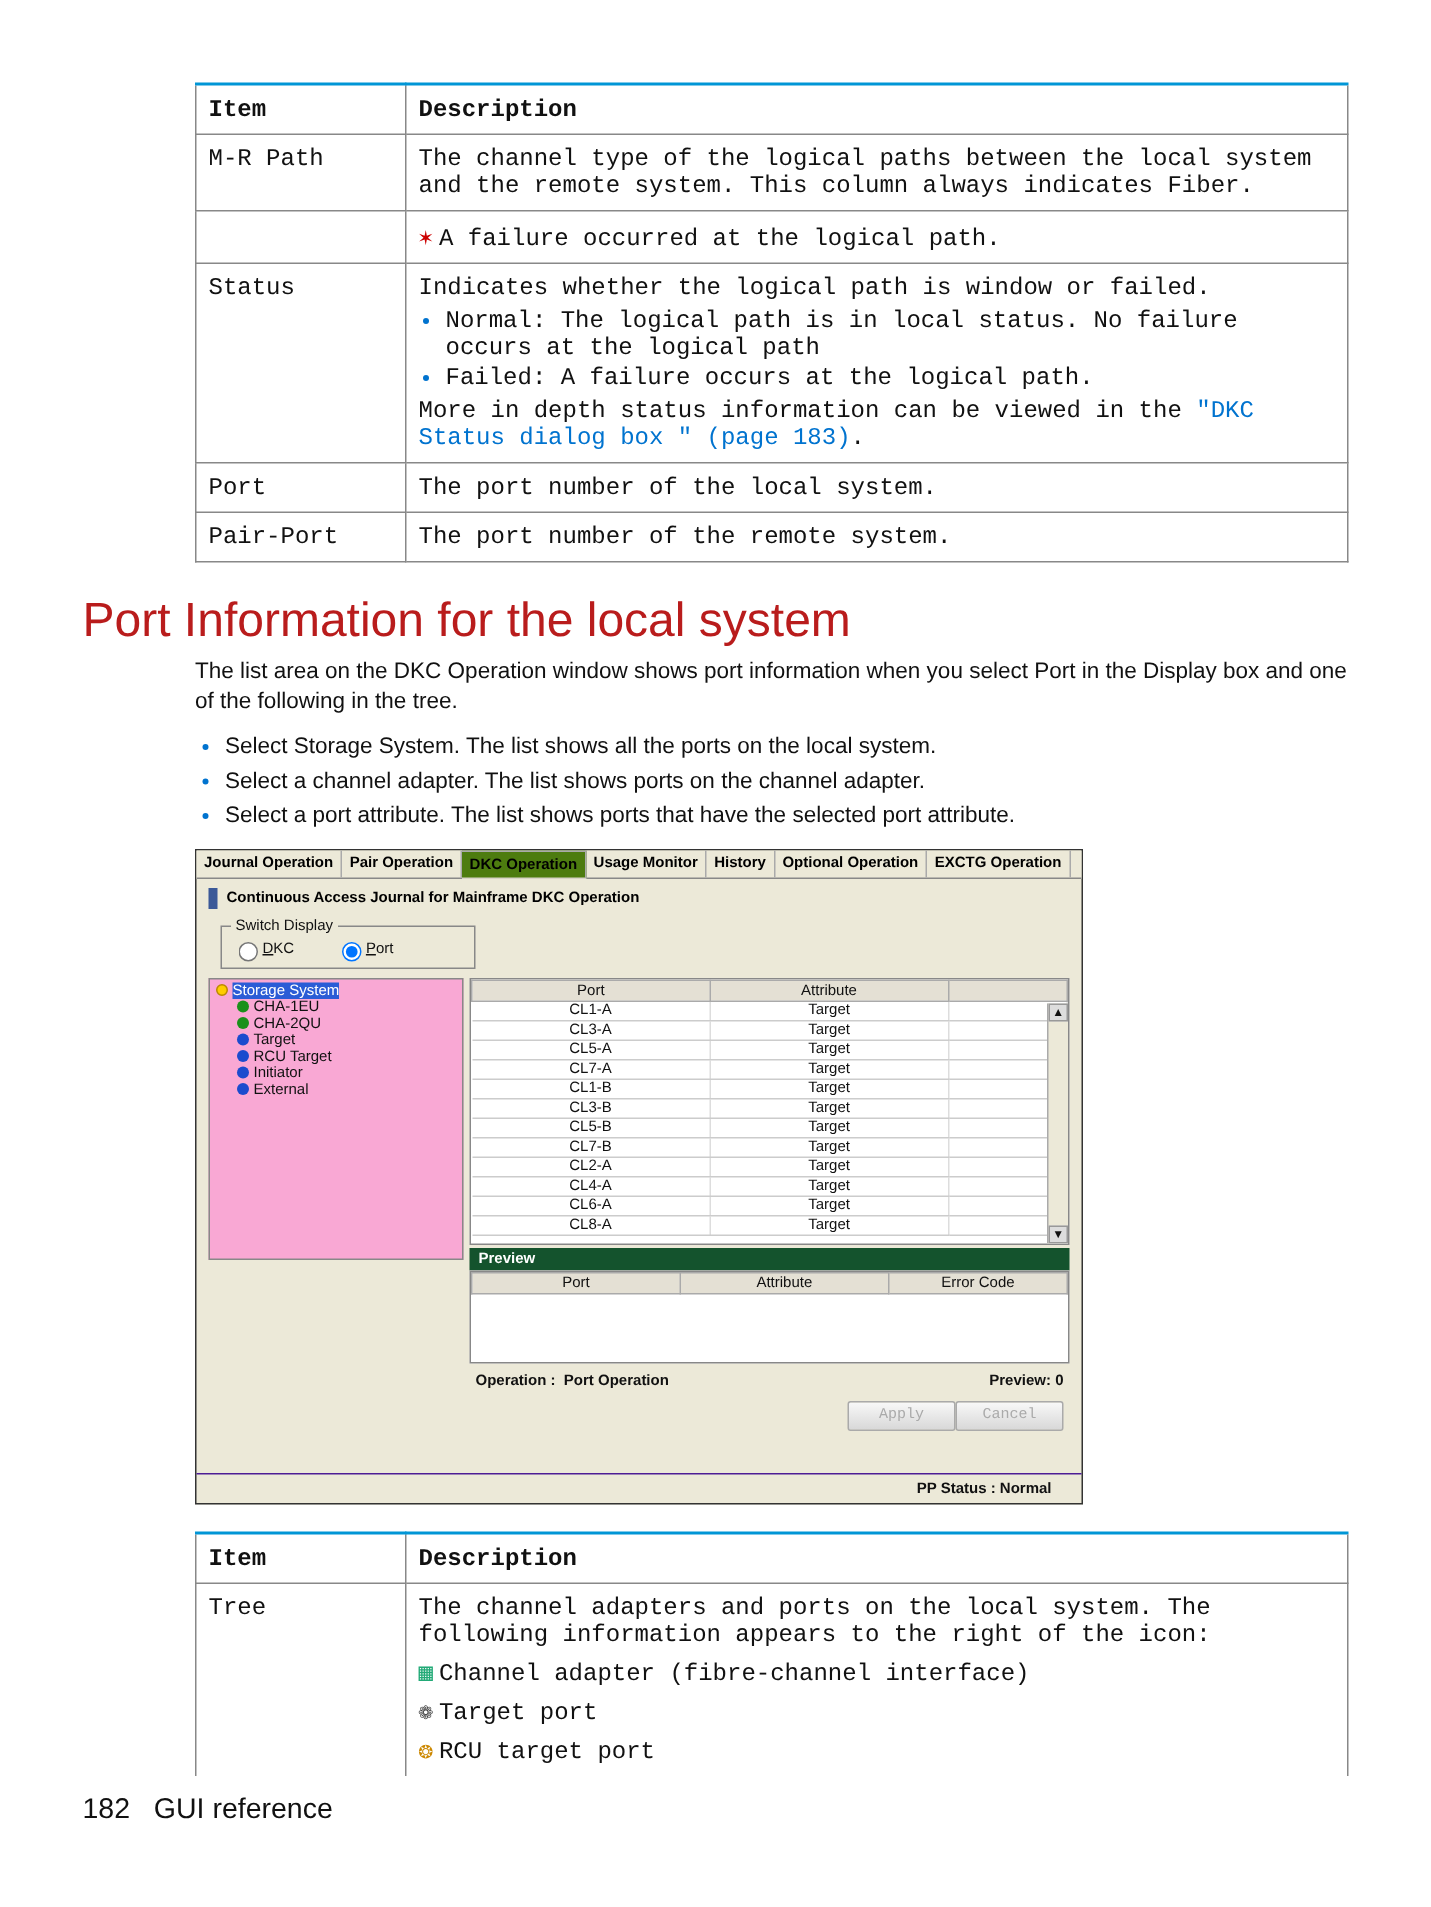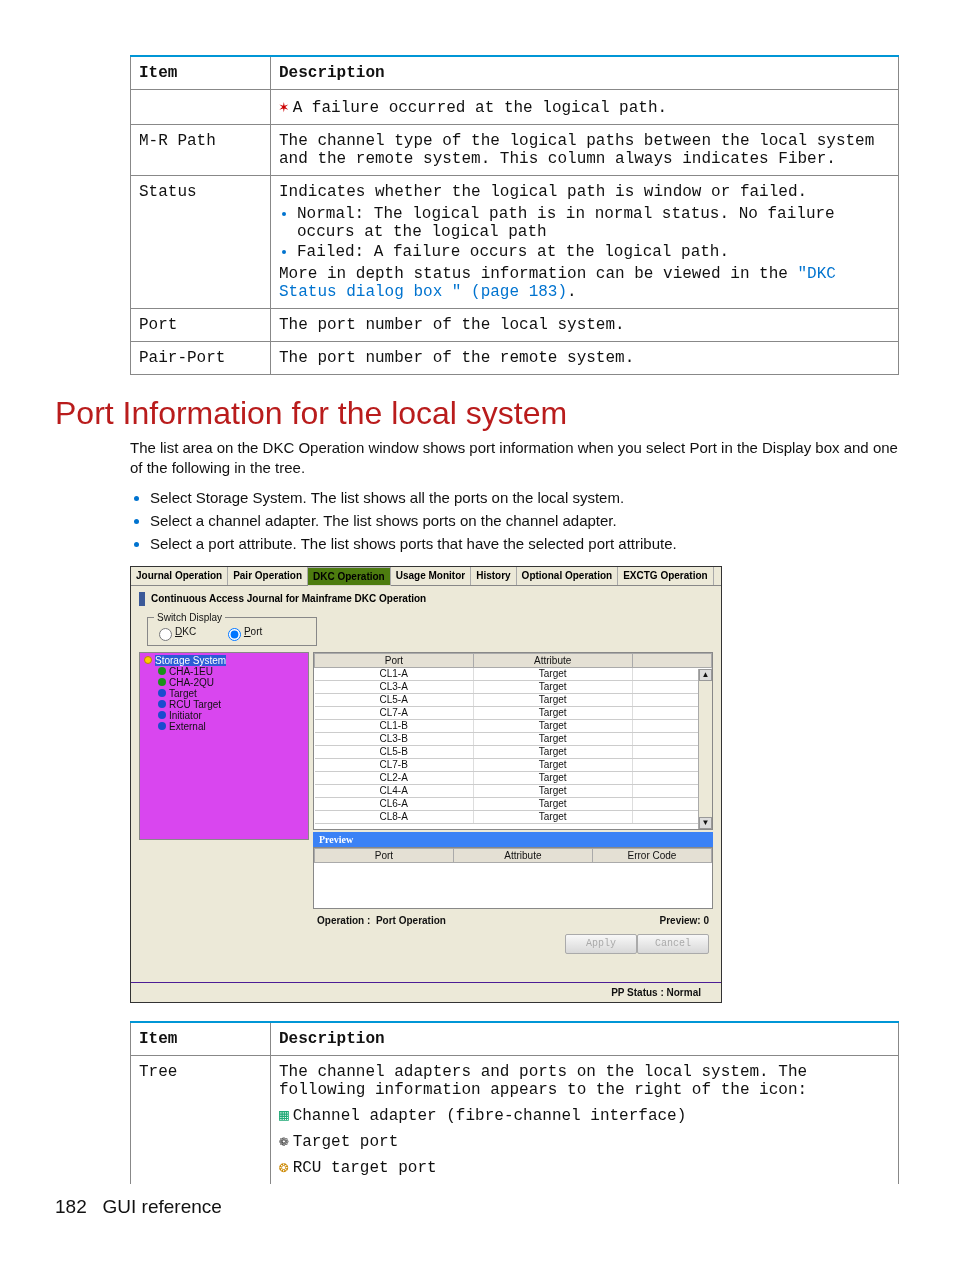--- a/index.html
+++ b/index.html
@@ -76,21 +76,21 @@
   .titlebar { display: flex; align-items: center; padding: 6px 8px 2px 8px; font-weight: bold; color: #000; }
   .titlebar .bluesq { width: 6px; height: 14px; background: #3b5998; margin-right: 6px; }
   fieldset.switch { margin: 4px 8px 4px 16px; border: 1px solid #888; padding: 2px 6px 4px 6px; display: inline-block; width: 170px; }
   fieldset.switch legend { padding: 0 3px; }
   .radio-row label { margin-right: 24px; }
   .radio-row input { vertical-align: middle; margin-right: 3px; }
   .radio-row u { text-decoration: underline; }
 
   .main-row { display: flex; padding: 2px 8px 4px 8px; gap: 4px; align-items: flex-start; }
   .tree {
-    width: 170px; height: 188px; background: #d946ef; border: 1px solid #888;
+    width: 170px; height: 188px; background: #f9a8d4; border: 1px solid #888;
     padding: 2px 2px; overflow: hidden;
   }
   .tree-item { white-space: nowrap; padding: 0 2px; display: flex; align-items: center; }
   .tree-item .dot { width: 8px; height: 8px; border-radius: 50%; margin-right: 3px; display: inline-block; }
   .dot-folder { background: #fc0; border: 1px solid #b80; border-radius: 0; }
   .dot-green { background: #1a901a; }
   .dot-blue { background: #1b4bce; }
   .tree .sel { background: #2b5cd6; color: #fff; }
   .tree .lv1 { margin-left: 14px; }
 
@@ -99,21 +99,21 @@
     width: 100%; height: 178px; background: #fff; border: 1px solid #888; overflow: hidden;
     position: relative;
   }
   .plist table { width: 100%; border-collapse: collapse; font-size: 10px; }
   .plist th { background: #e4e0d4; border: 1px solid #aaa; font-weight: normal; padding: 1px 4px; }
   .plist td { border-bottom: 1px solid #ccc; border-right: 1px solid #ddd; padding: 0 4px; text-align: center; height: 13px; }
   .vscroll { position: absolute; right: 0; top: 16px; bottom: 0; width: 14px; background: #ece9d8; border-left: 1px solid #aaa; }
   .vscroll .arr { height: 12px; border: 1px solid #999; background: #ddd; font-size: 8px; text-align: center; line-height: 10px; }
   .vscroll .track { position: absolute; top: 12px; bottom: 12px; left: 0; right: 0; }
 
-  .preview-hdr { background: #3b82f6; color: #fff; font-weight: bold; padding: 2px 6px; margin-top: 2px; font-family: Liberation Serif, serif; }
+  .preview-hdr { background: #14532d; color: #fff; font-weight: bold; padding: 2px 6px; margin-top: 2px; }
   .preview-body { background: #fff; border: 1px solid #888; height: 62px; }
   .preview-body table { width: 100%; border-collapse: collapse; font-size: 10px; }
   .preview-body th { background: #e4e0d4; border: 1px solid #aaa; font-weight: normal; padding: 1px 4px; }
 
   .opbar { display: flex; justify-content: space-between; padding: 2px 12px 2px 186px; font-weight: bold; }
   .bbtns { display: flex; justify-content: flex-end; padding: 6px 12px 10px 0; gap: 0; font-family: Liberation Mono, monospace; }
   .bbtn { width: 72px; height: 20px; border: 1px solid #aaa; background: linear-gradient(#f8f8f8,#d8d8d8); color: #aaa; font-size: 10px; text-align: center; line-height: 18px; border-radius: 2px; }
   .pp { text-align: right; padding: 0 20px 4px 0; font-weight: bold; border-top: 1px solid #4c1d95; margin-top: 18px; padding-top: 4px; }
 
   .footer { font-size: 19px; margin-top: 12px; }
@@ -124,33 +124,33 @@
 <div class="page">
   <div class="page-inner">
 
     <table class="desc">
       <tbody>
           <tr>
         <th class="col-item">Item</th>
         <th>Description</th>
       </tr>
       <tr>
+        <td>M-R Path</td>
+        <td>The channel type of the logical paths between the local system and the remote system. This column always indicates Fiber.</td>
+      </tr>
+      <tr>
         <td></td>
         <td><span class="icon-err"></span><span>A failure occurred at the logical path.</span></td>
-      </tr>
-      <tr>
-        <td>M-R Path</td>
-        <td>The channel type of the logical paths between the local system and the remote system. This column always indicates Fiber.</td>
       </tr>
       <tr>
         <td>Status</td>
         <td>
           <div>Indicates whether the logical path is window or failed.</div>
           <ul class="inner">
-            <li>Normal: The logical path is in normal status. No failure occurs at the logical path</li>
+            <li>Normal: The logical path is in local status. No failure occurs at the logical path</li>
             <li>Failed: A failure occurs at the logical path.</li>
           </ul>
           <div><span>More in depth status information can be viewed in the </span><a class="hp">"DKC Status dialog box " (page 183)</a><span>.</span></div>
         </td>
       </tr>
       <tr>
         <td>Port</td>
         <td>The port number of the local system.</td>
       </tr>
       <tr>

